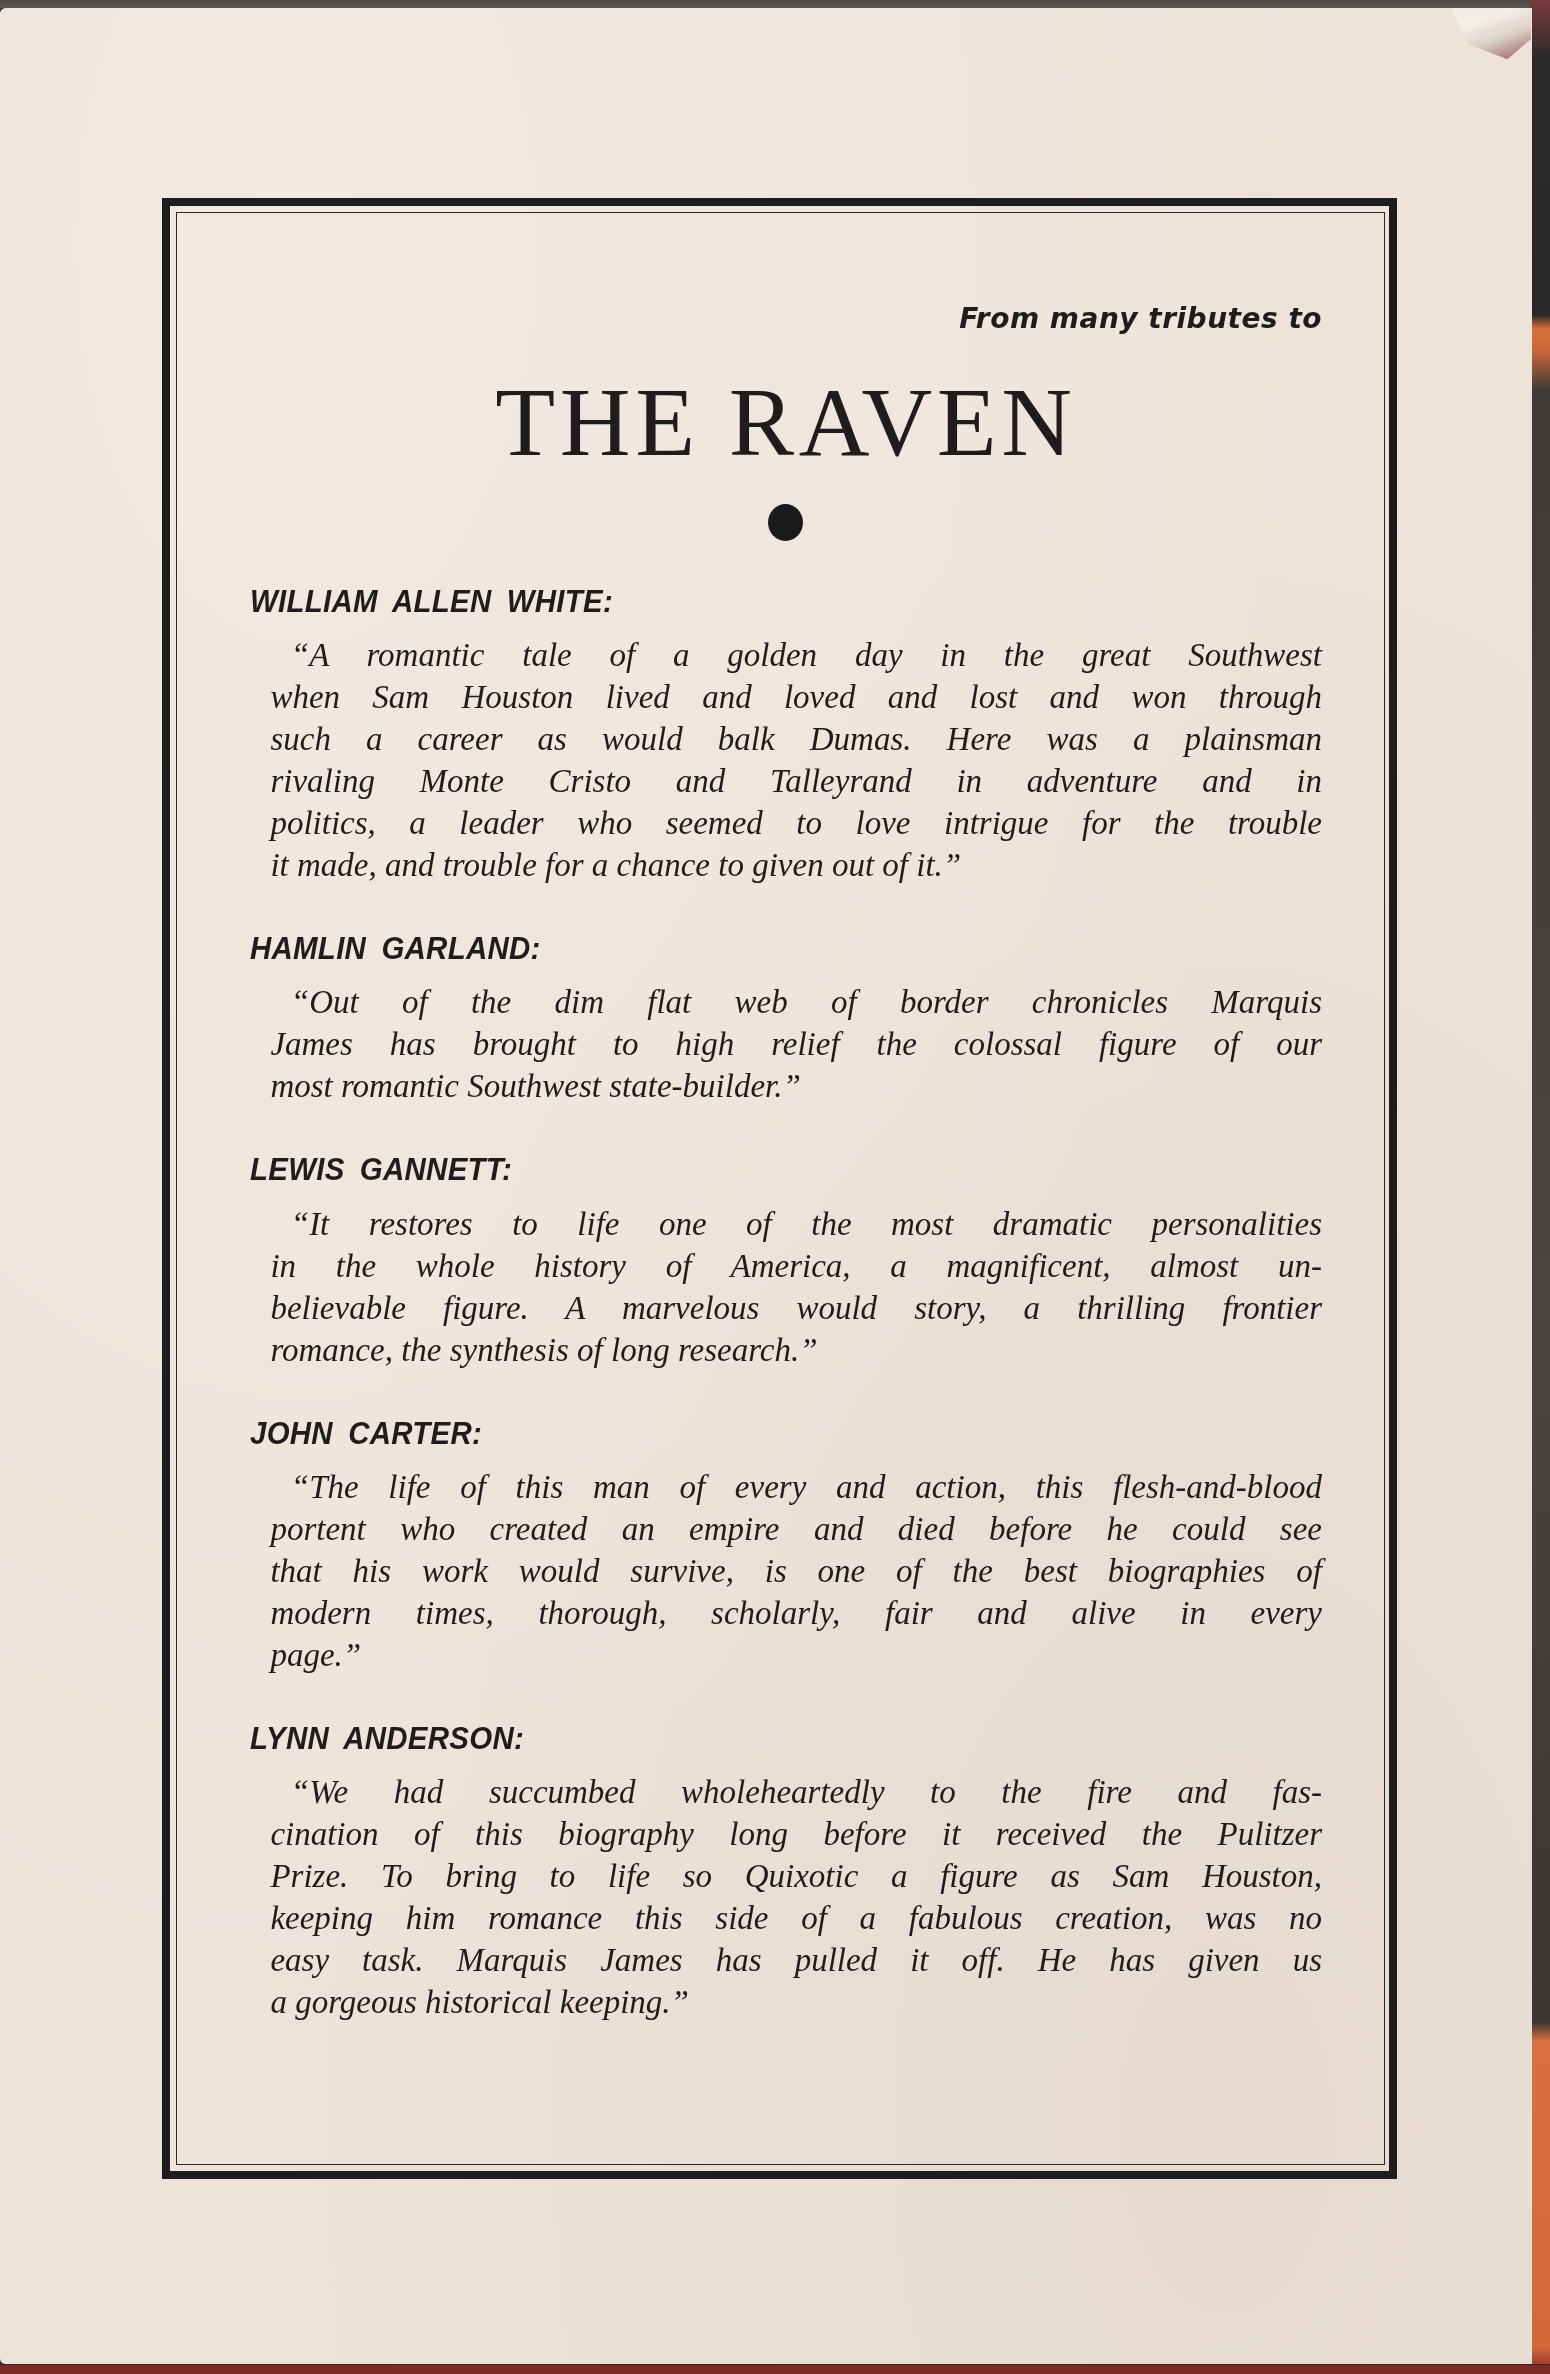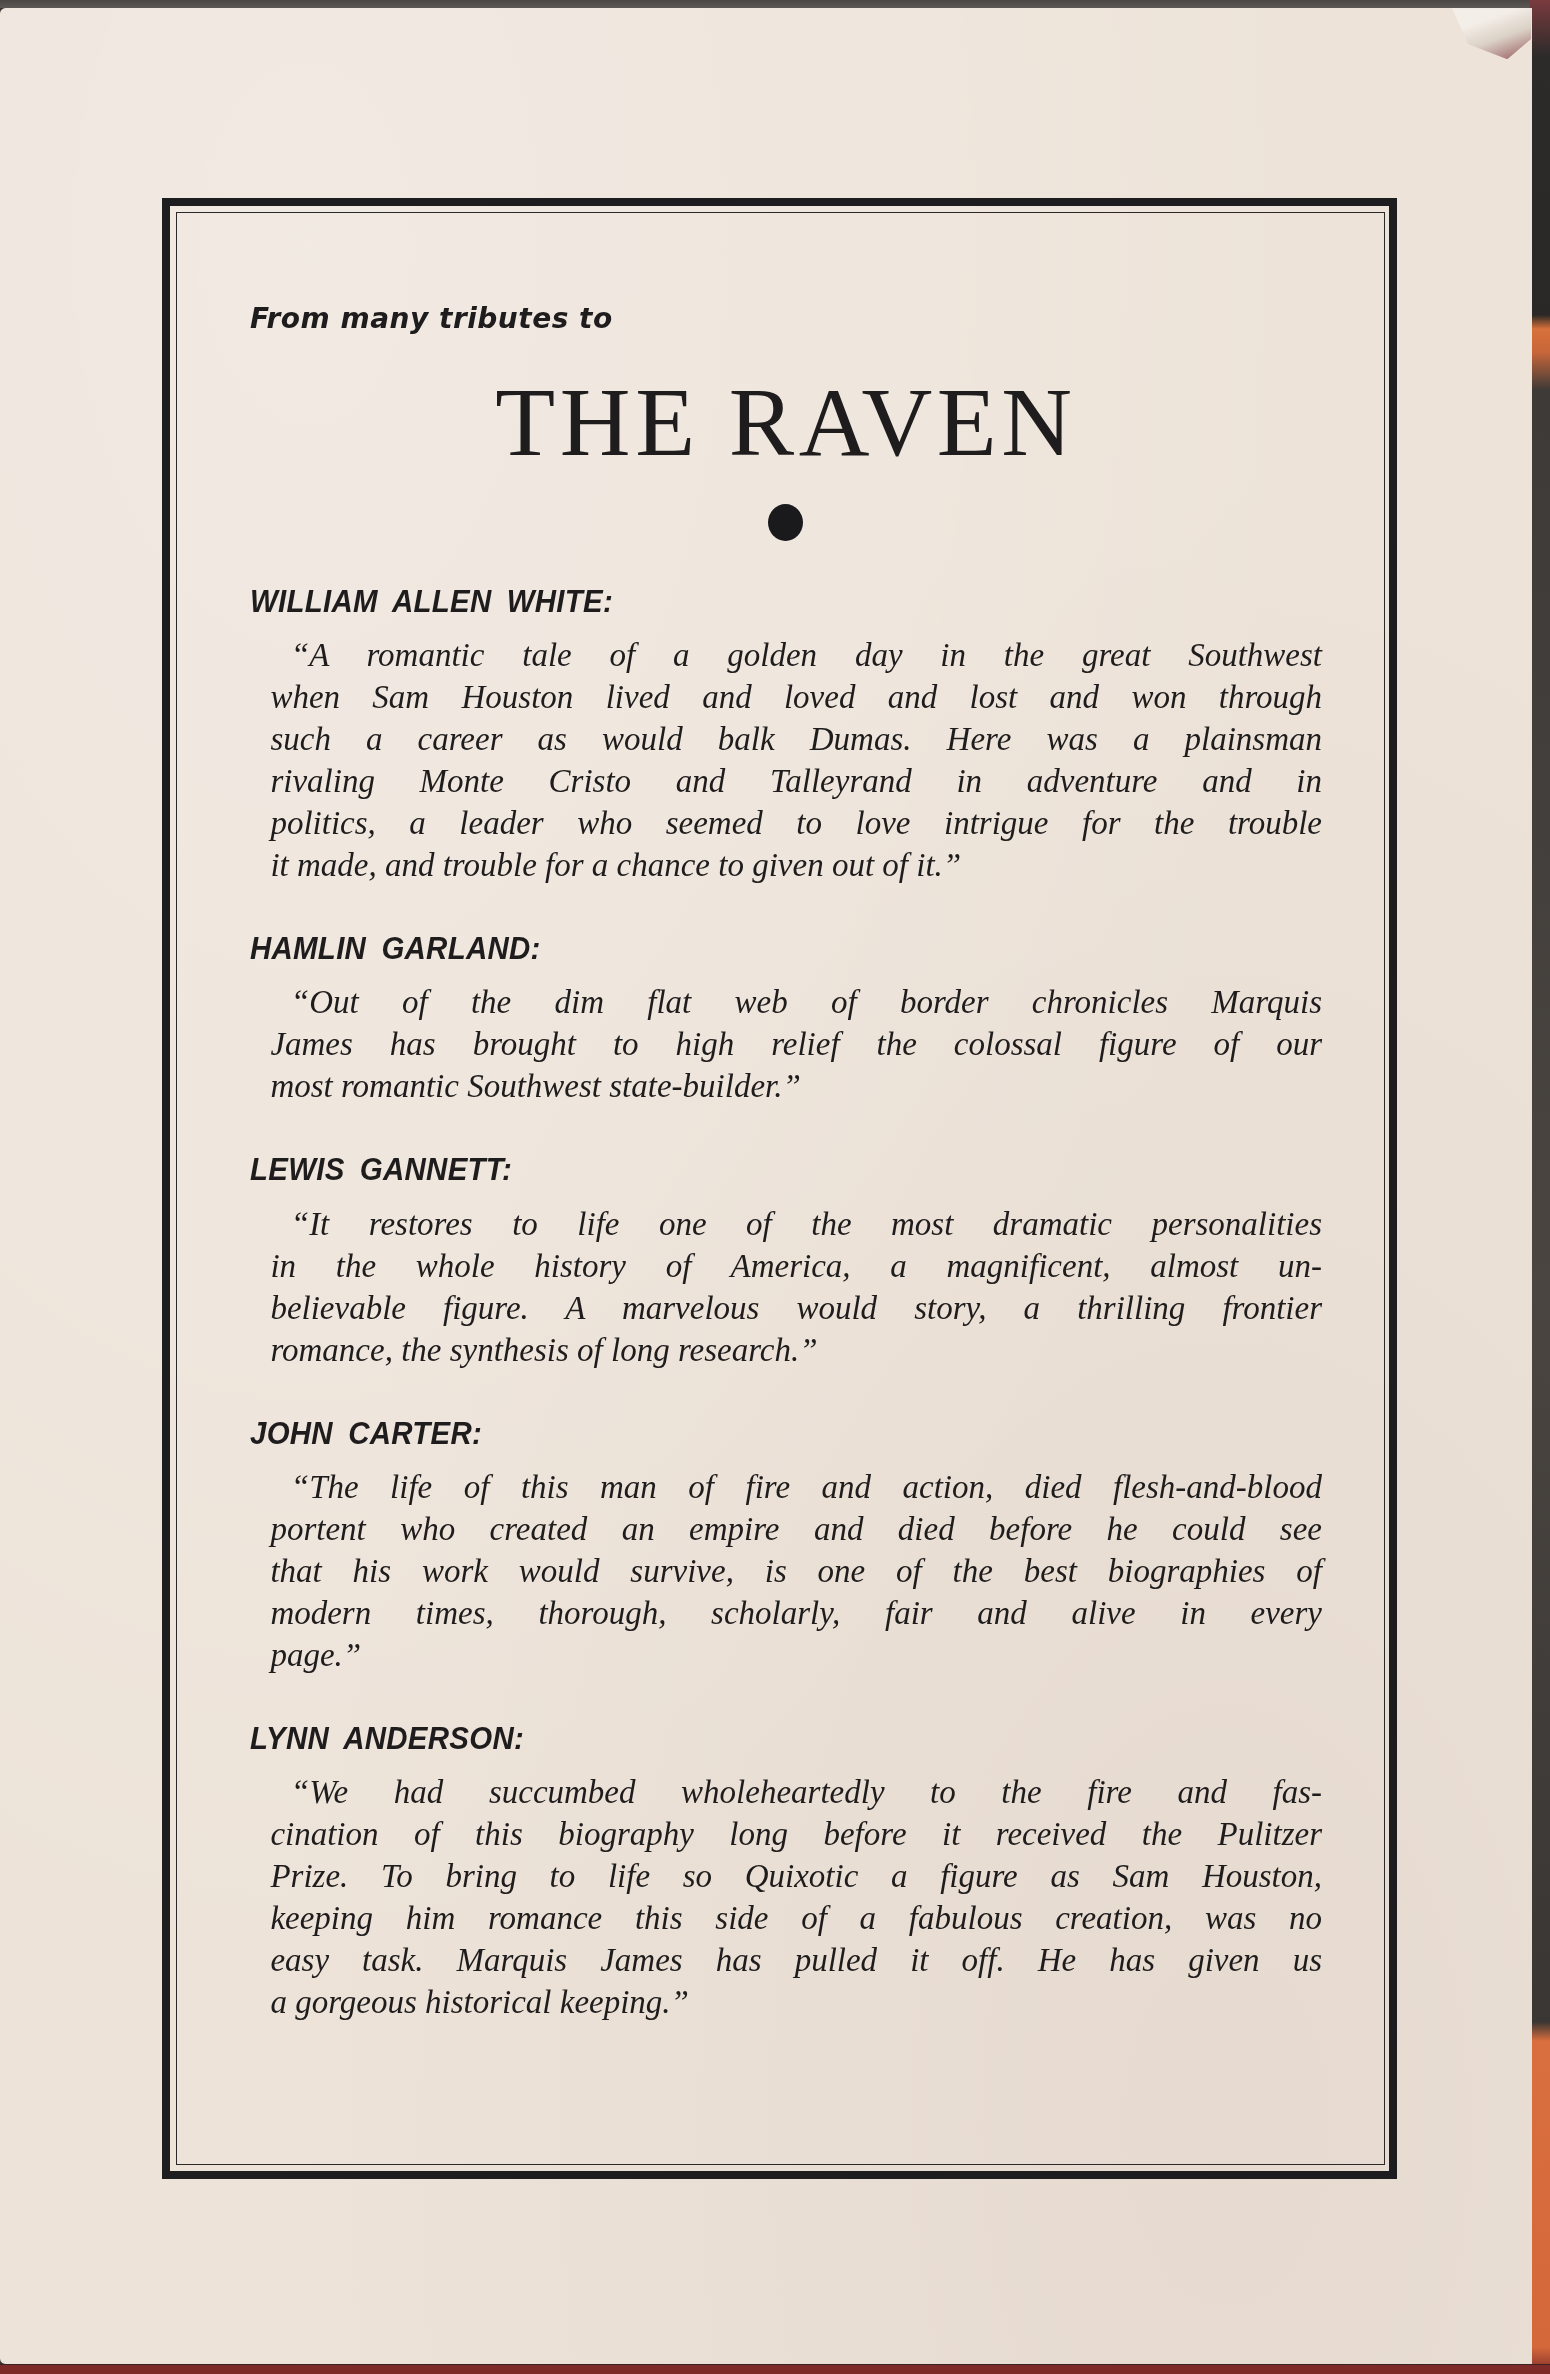--- a/index.html
+++ b/index.html
@@ -63,21 +63,21 @@
     .content {
       position: absolute;
       left: 250px; top: 0;
       width: 1072px;
       color: #1e1c1c;
     }
     .subtitle {
       position: absolute;
       left: 0; width: 1072px;
       top: 300px;
-      text-align: left;
+      text-align: right;
       font-family: "DejaVu Sans", sans-serif;
       font-weight: bold;
       font-style: italic;
       font-size: 28px;
       line-height: 37px;
       letter-spacing: 0.5px;
       margin: 0;
     }
     .title {
       position: absolute;
@@ -188,21 +188,21 @@
           <span class="ln first">“It restores to life one of the most dramatic personalities</span>
           <span class="ln">in the whole history of America, a magnificent, almost un-</span>
           <span class="ln">believable figure. A marvelous would story, a thrilling frontier</span>
           <span class="ln last">romance, the synthesis of long research.”</span>
         </p>
       </section>
 
       <section class="tribute">
         <h2 class="tribute-name">JOHN CARTER:</h2>
         <p class="tribute-quote">
-          <span class="ln first">“The life of this man of fire and action, died flesh-and-blood</span>
+          <span class="ln first">“The life of this man of every and action, this flesh-and-blood</span>
           <span class="ln">portent who created an empire and died before he could see</span>
           <span class="ln">that his work would survive, is one of the best biographies of</span>
           <span class="ln">modern times, thorough, scholarly, fair and alive in every</span>
           <span class="ln last">page.”</span>
         </p>
       </section>
 
       <section class="tribute">
         <h2 class="tribute-name">LYNN ANDERSON:</h2>
         <p class="tribute-quote">

